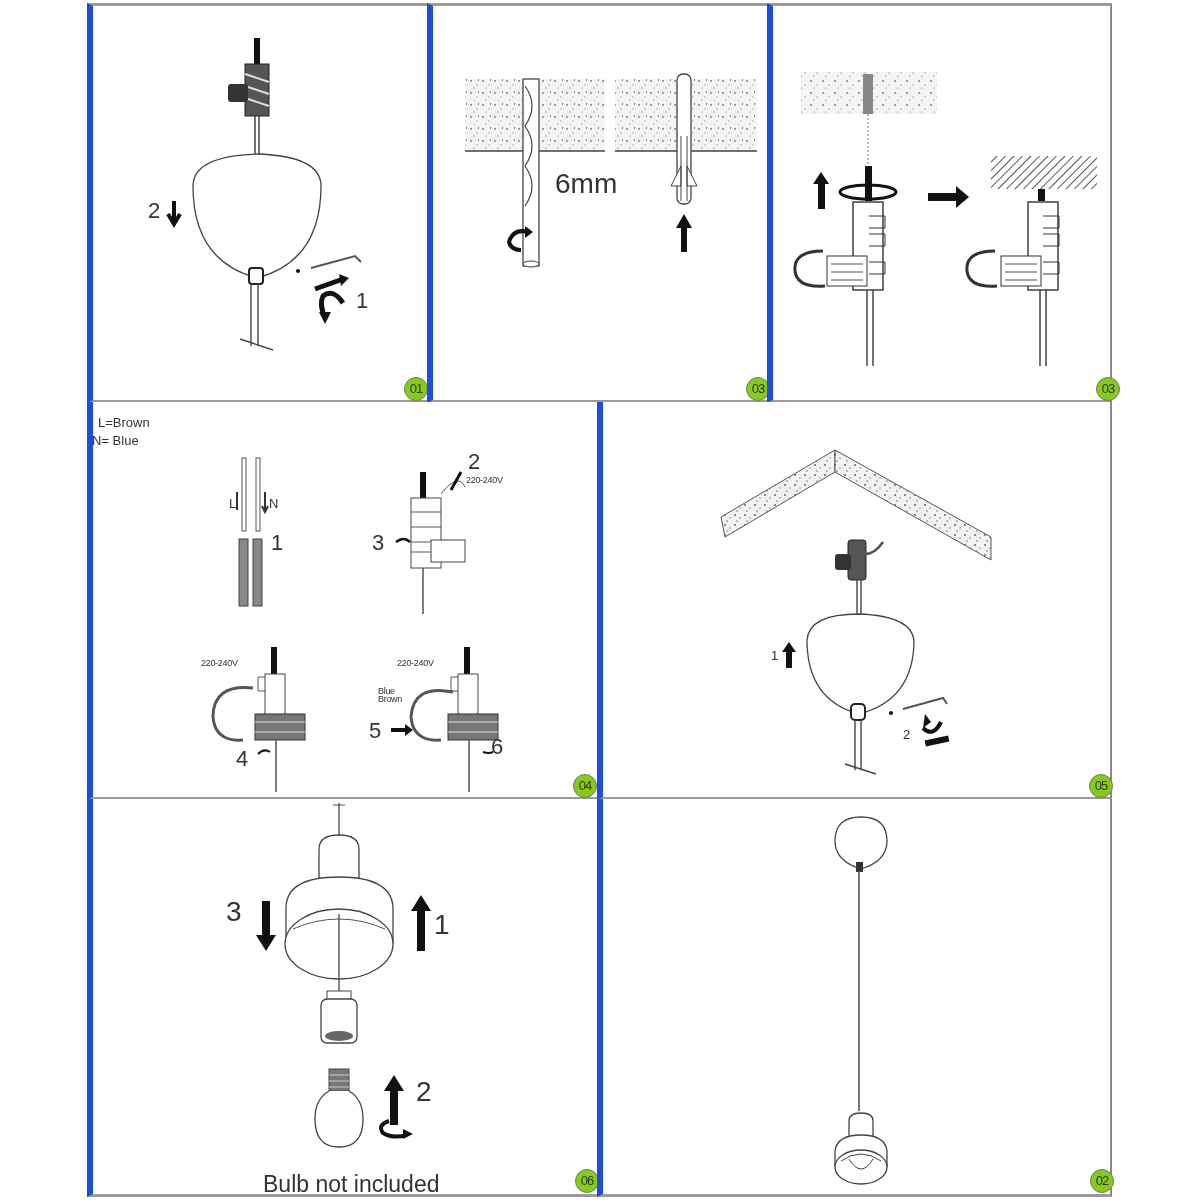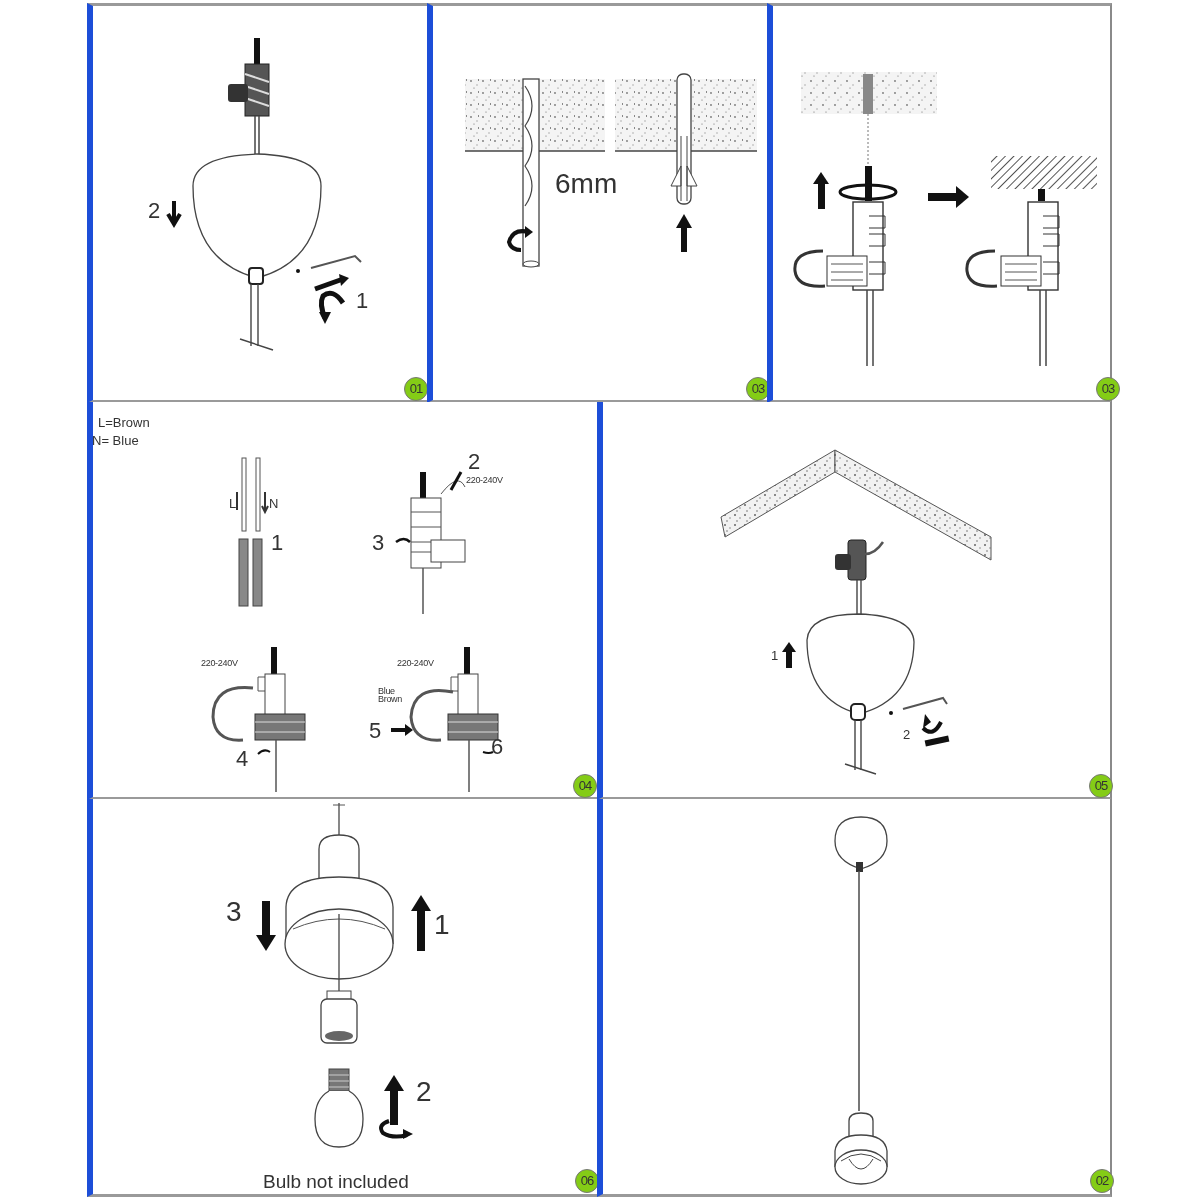--- a/index.html
+++ b/index.html
@@ -262,21 +262,21 @@
     <rect x="324" y="108" width="8" height="44" fill="#111"></rect>
     <path d="M318 112 L328 96 L338 112 Z" fill="#111"></path>
     <rect x="297" y="290" width="8" height="36" fill="#111"></rect>
     <path d="M291 292 L301 276 L311 292 Z" fill="#111"></path>
     <path d="M296 322 Q284 326 290 334 Q300 340 314 336" stroke="#111" stroke-width="4" fill="none"></path>
     <path d="M310 330 L320 335 L310 340 Z" fill="#111"></path>
   </svg>
   <span class="lbl big" style="left:133px;top:97px;">3</span>
   <span class="lbl big" style="left:341px;top:110px;">1</span>
   <span class="lbl big" style="left:323px;top:277px;">2</span>
-  <span class="lbl" style="left:170px;top:372px;font-size:19px;">Bulb not included</span>
+  <span class="lbl" style="left:170px;top:372px;font-size:23px;">Bulb not included</span>
   <div class="stepnum" style="left:482px;top:370px;">06</div>
 </div>
 
 <div class="panel bb bl br" style="left:597px;top:799px;width:515px;height:398px;">
   <svg width="515" height="398">
     <path d="M232 42 Q232 18 258 18 Q284 18 284 42 Q284 62 258 70 Q232 62 232 42 Z" fill="#fff" stroke="#444" stroke-width="1.3"></path>
     <rect x="253" y="63" width="7" height="10" fill="#333"></rect>
     <line x1="256" y1="72" x2="256" y2="312" stroke="#555" stroke-width="1.6"></line>
     <path d="M246 338 L246 322 Q246 314 258 314 Q270 314 270 322 L270 338" fill="#fff" stroke="#444" stroke-width="1.3"></path>
     <path d="M232 352 Q234 336 258 336 Q282 336 284 352 L284 368" fill="#fff" stroke="#444" stroke-width="1.3"></path>

